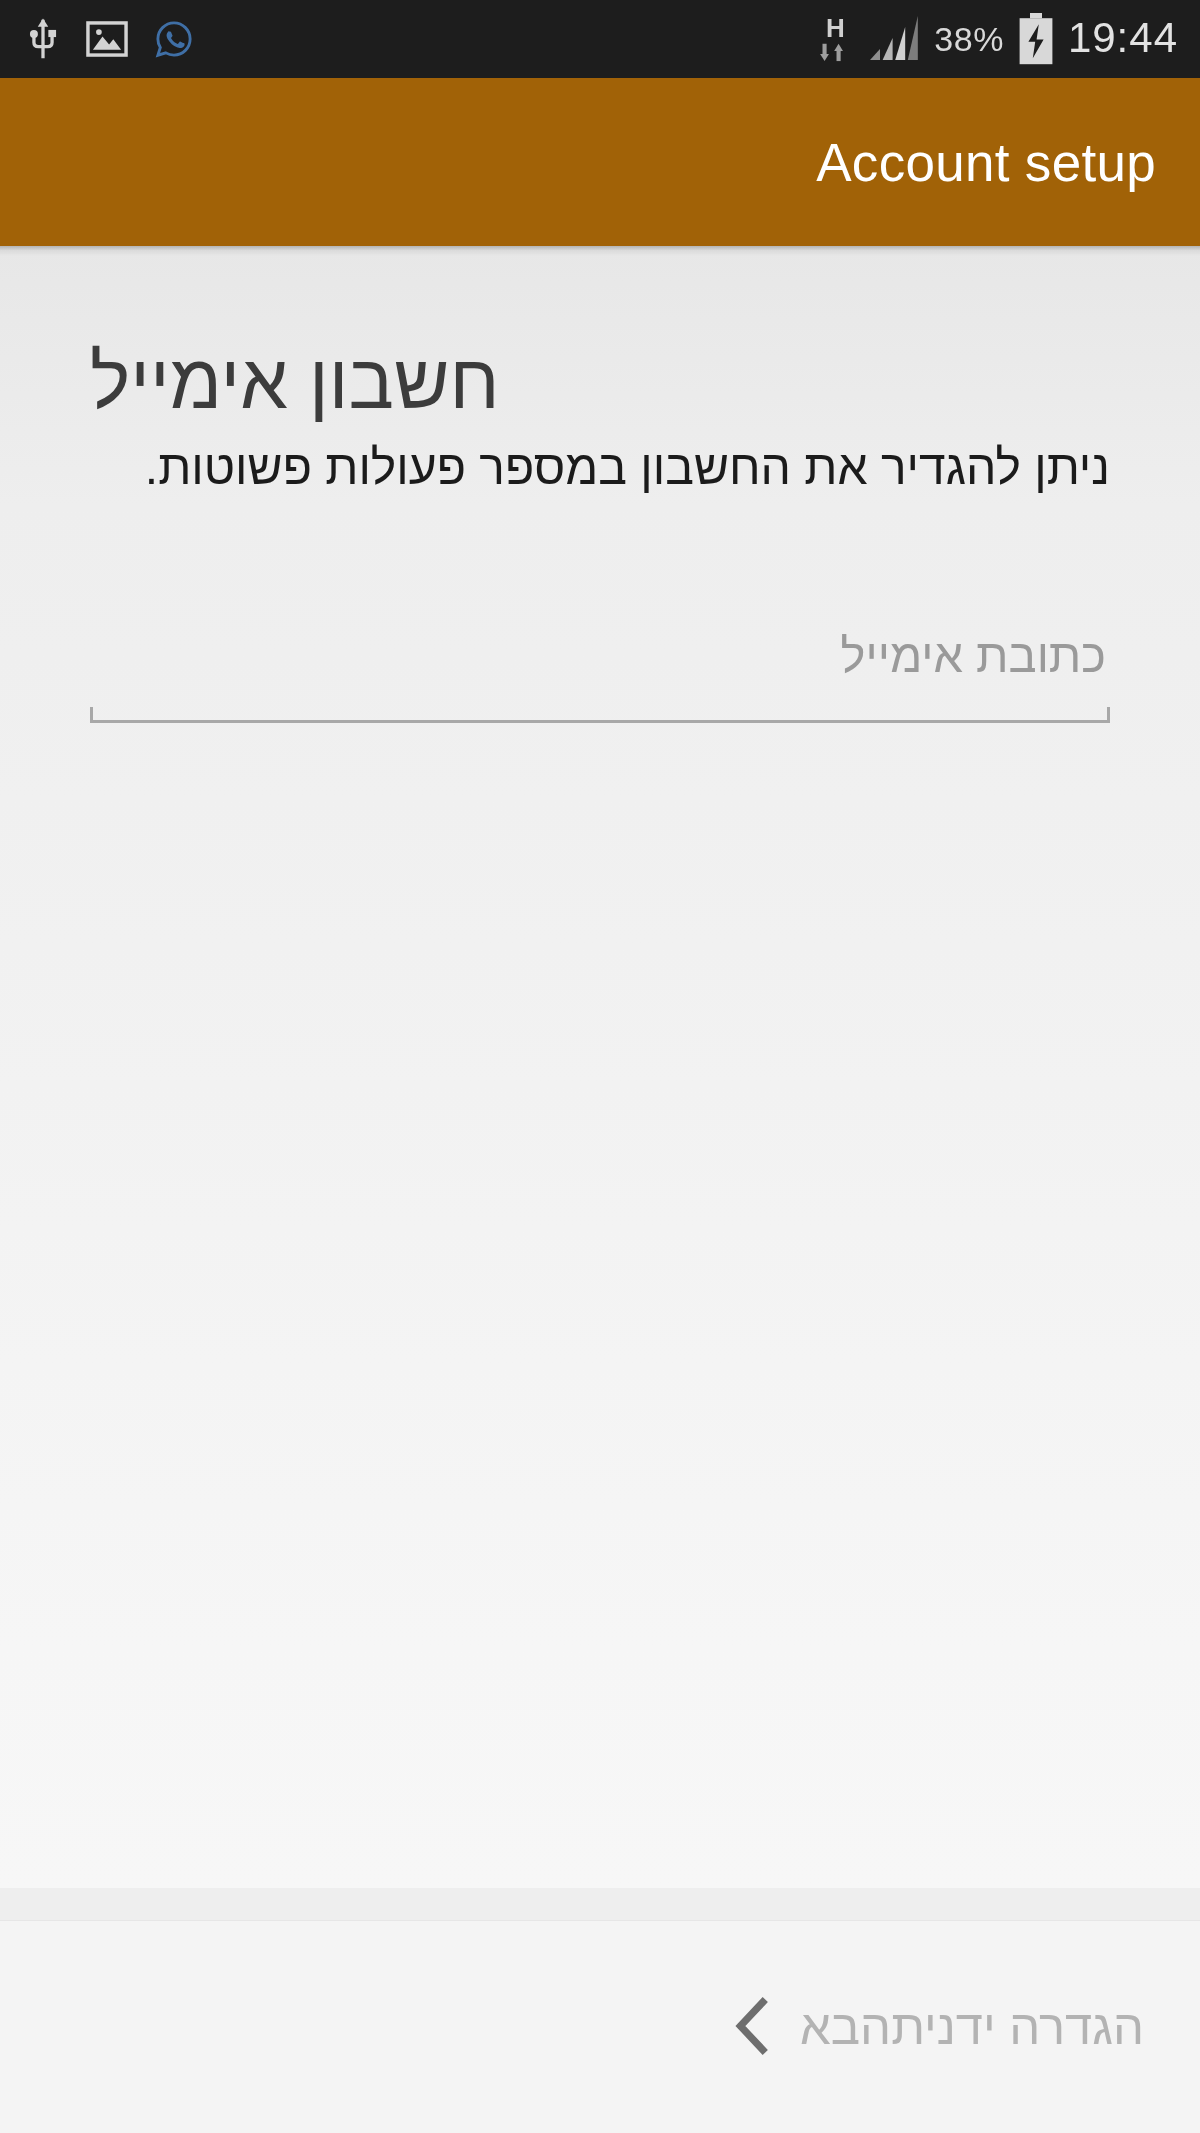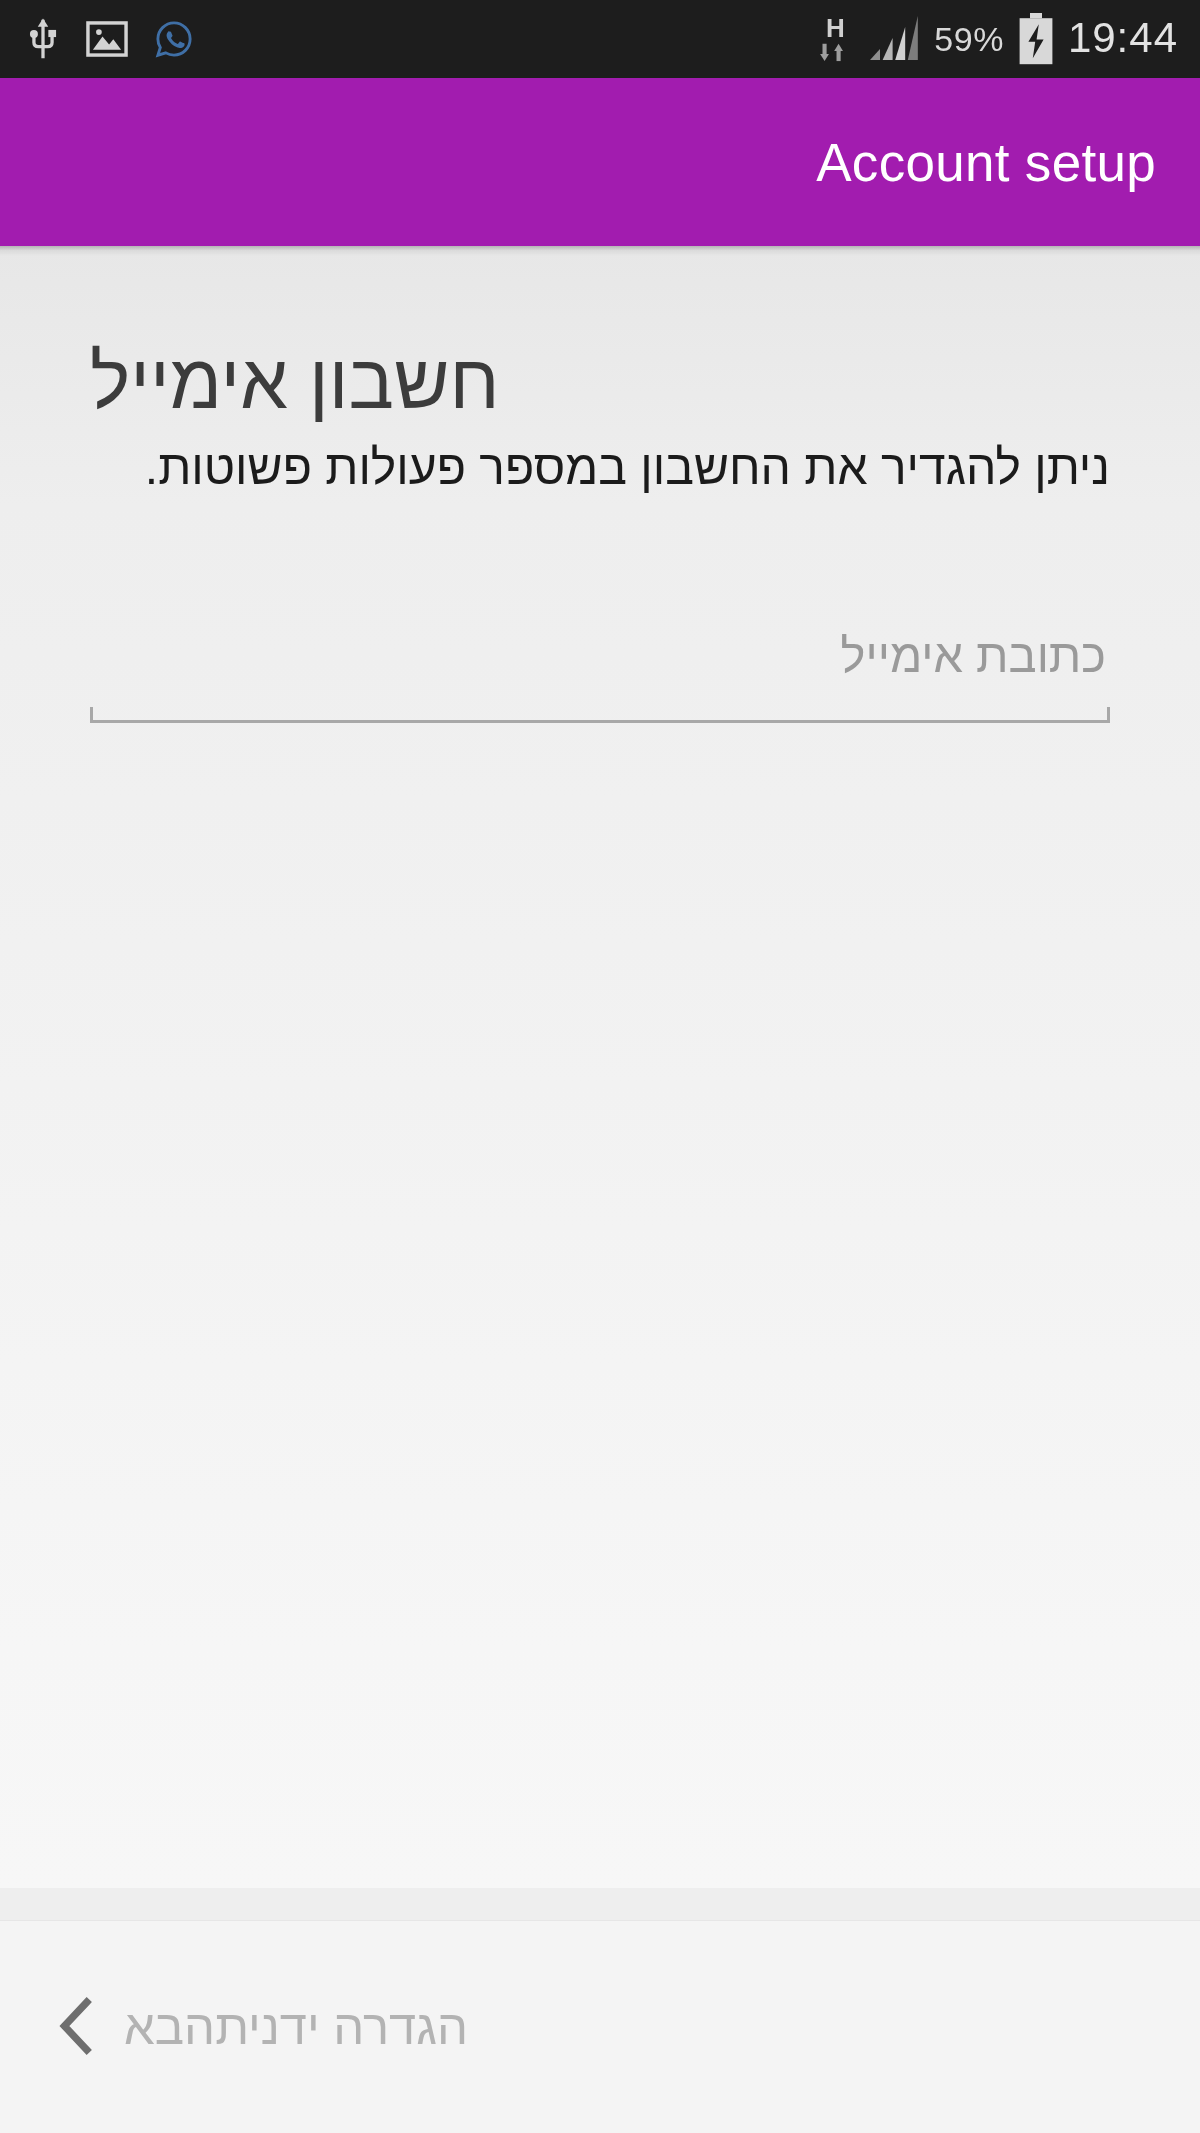--- a/index.html
+++ b/index.html
@@ -81,21 +81,21 @@
     letter-spacing:1px;
     line-height:1;
     padding-bottom:2px;
   }
 
   
   .app-bar {
     position:relative;
     flex:0 0 168px;
     height:168px;
-    background:#a21caf;
+    background:#a16207;
     display:flex;
     align-items:center;
     justify-content:flex-start;
     padding:0 44px;
   }
 
   .app-bar-title {
     color:#ffffff;
     font-size:53px;
     font-weight:normal;
@@ -194,21 +194,21 @@
 
   
   .bottom-bar {
     position:relative;
     flex:0 0 213px;
     height:213px;
     background:#f4f4f4;
     border-top:1px solid #e6e6e6;
     display:flex;
     align-items:center;
-    justify-content:flex-start;
+    justify-content:flex-end;
     padding:0 56px 0 56px;
     direction:ltr;
     margin-top:32px;
   }
 
   .btn-next {
     display:flex;
     align-items:center;
     gap:28px;
     background:none;
@@ -288,21 +288,21 @@
 
       <span>
         <svg class="sb-icon" width="52" height="46" viewBox="0 0 26 23" fill="none">
           <path d="M1 22 L6 22 L6 16.5 Z" fill="#8f8f8f"></path>
           <path d="M7.3 22 L12.3 22 L12.3 11 Z" fill="#b5b5b5"></path>
           <path d="M13.6 22 L18.6 22 L18.6 5.5 Z" fill="#d0d0d0"></path>
           <path d="M19.9 22 L24.9 22 L24.9 0 Z" fill="#7d7d7d"></path>
         </svg>
       </span>
 
-      <span class="battery-pct">59%</span>
+      <span class="battery-pct">38%</span>
 
       <span>
         <svg class="sb-icon" width="36" height="52" viewBox="0 0 18 26" fill="none">
           <rect x="6" y="0" width="6" height="2.6" fill="#d8d8d8"></rect>
           <rect x="0.8" y="2.6" width="16.4" height="23" fill="#d8d8d8"></rect>
           <path d="M10.4 5.6 L5.2 14.4 L8.6 14.4 L7.4 22.6 L12.8 13.2 L9.3 13.2 Z" fill="#1d1d1d"></path>
         </svg>
       </span>
 
       <span class="clock">19:44</span>

